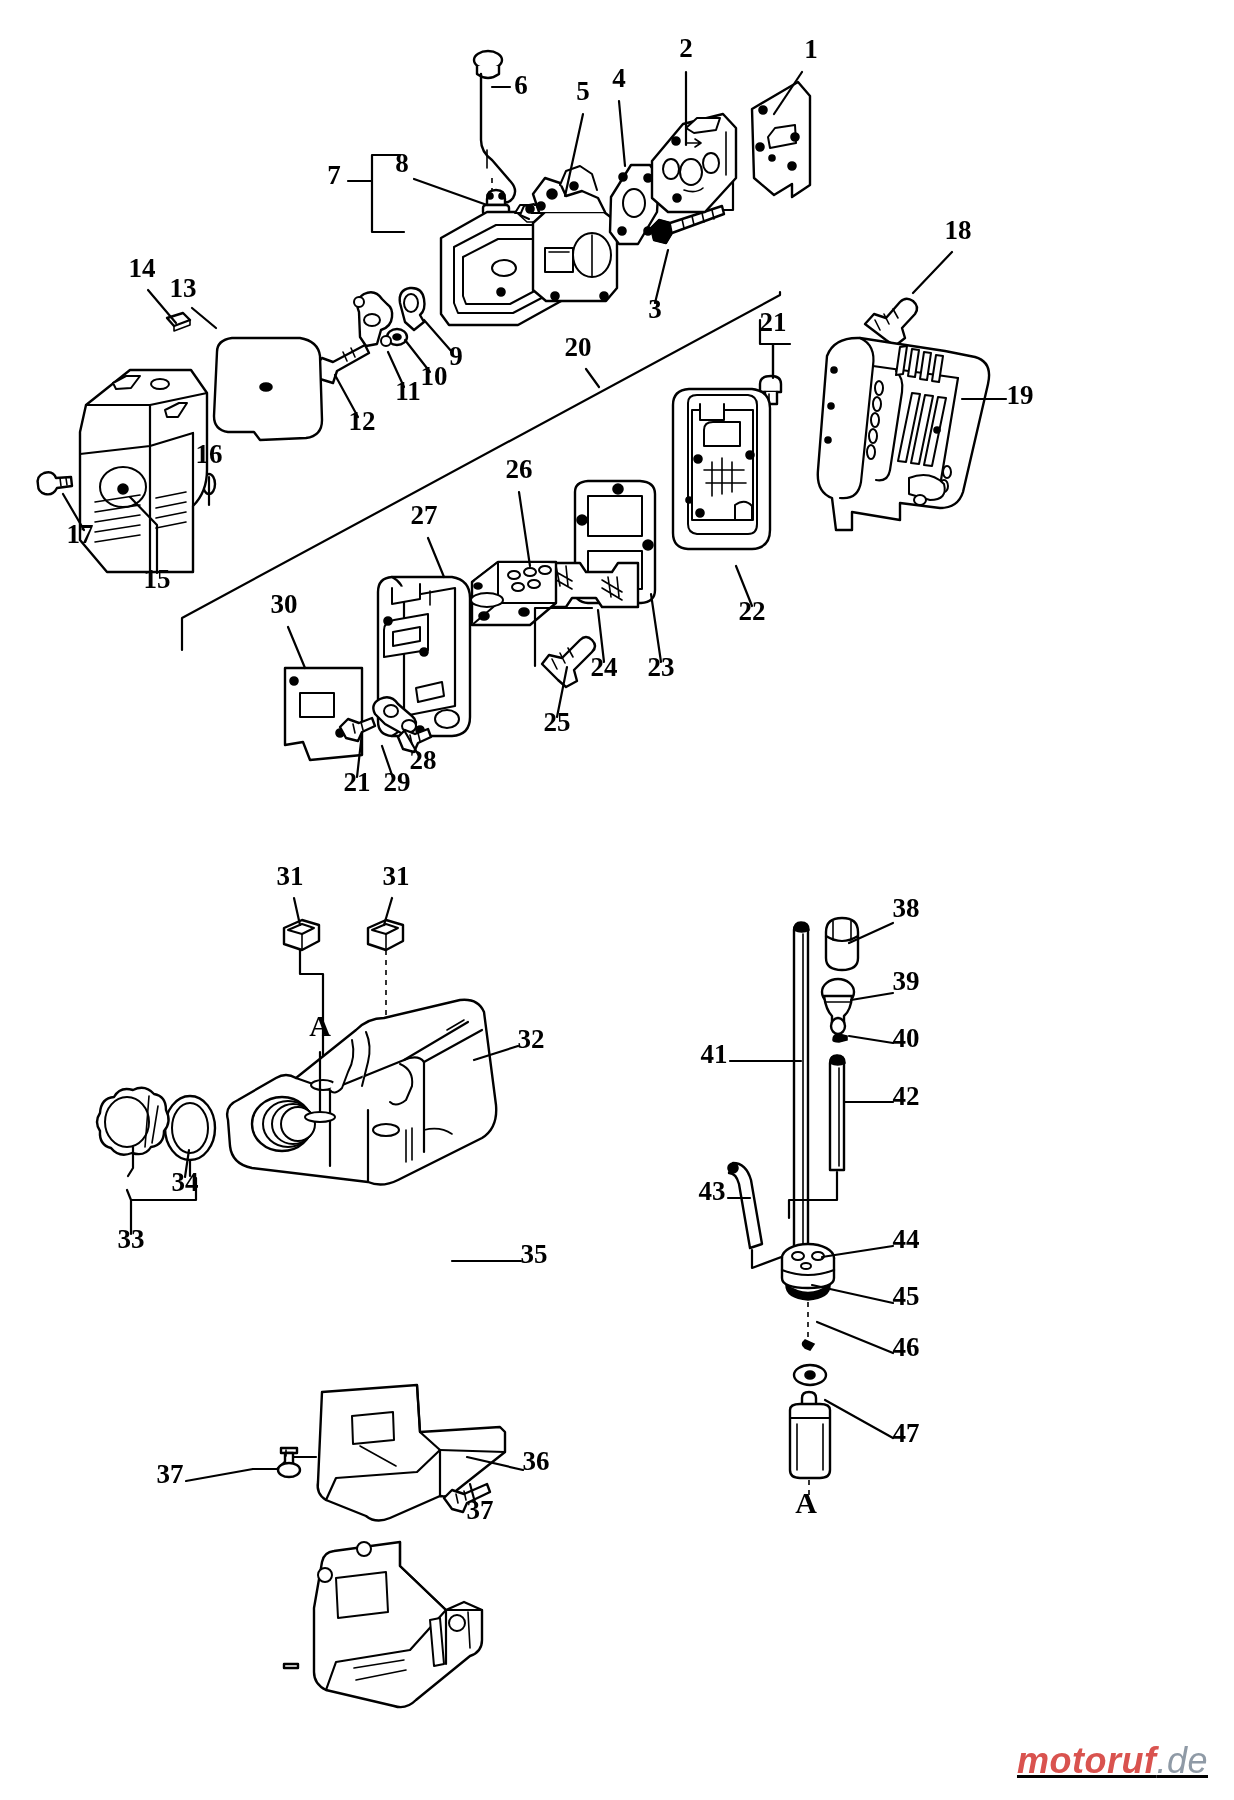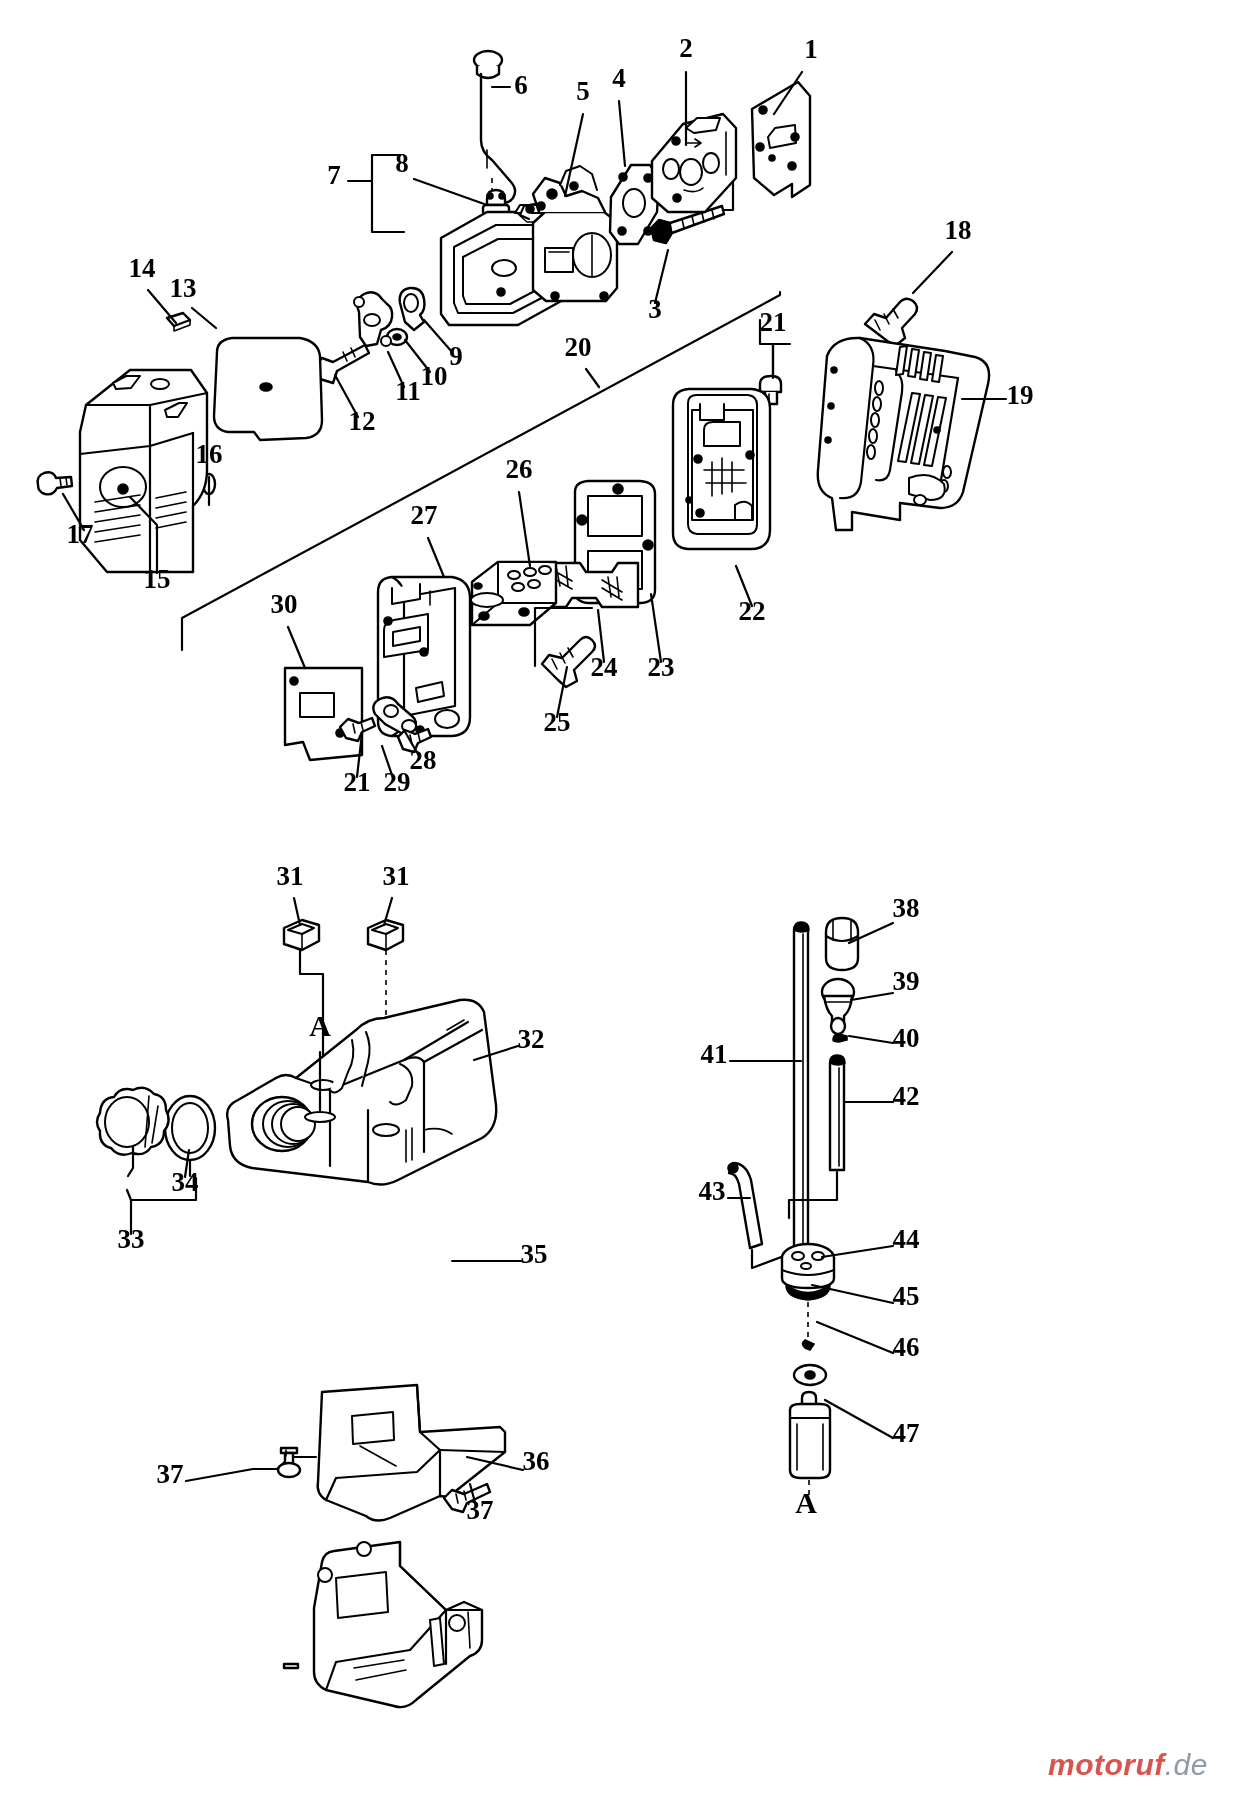--- a/index.html
+++ b/index.html
@@ -8,23 +8,24 @@
     position:relative;
     width:1234px;height:1800px;
     background:#ffffff;
     overflow:hidden;
   }
   #diagram{position:absolute;left:0;top:0;width:1234px;height:1800px;}
   .wm{
     position:absolute;
     right:26px;bottom:18px;
     font-family:"Liberation Sans",sans-serif;
-    font-size:30px;
+    font-size:36px;
     letter-spacing:.5px;
     user-select:none;
+    text-decoration:underline;
   }
   .wm .m{color:#d9534f;font-weight:700;font-style:italic;}
   .wm .d{color:#8f9aa6;font-weight:400;font-style:italic;}
   text.callout{
     font-family:"Liberation Serif",serif;
     font-weight:700;
     font-size:27px;
     fill:#000;
   }
   text.sect{

